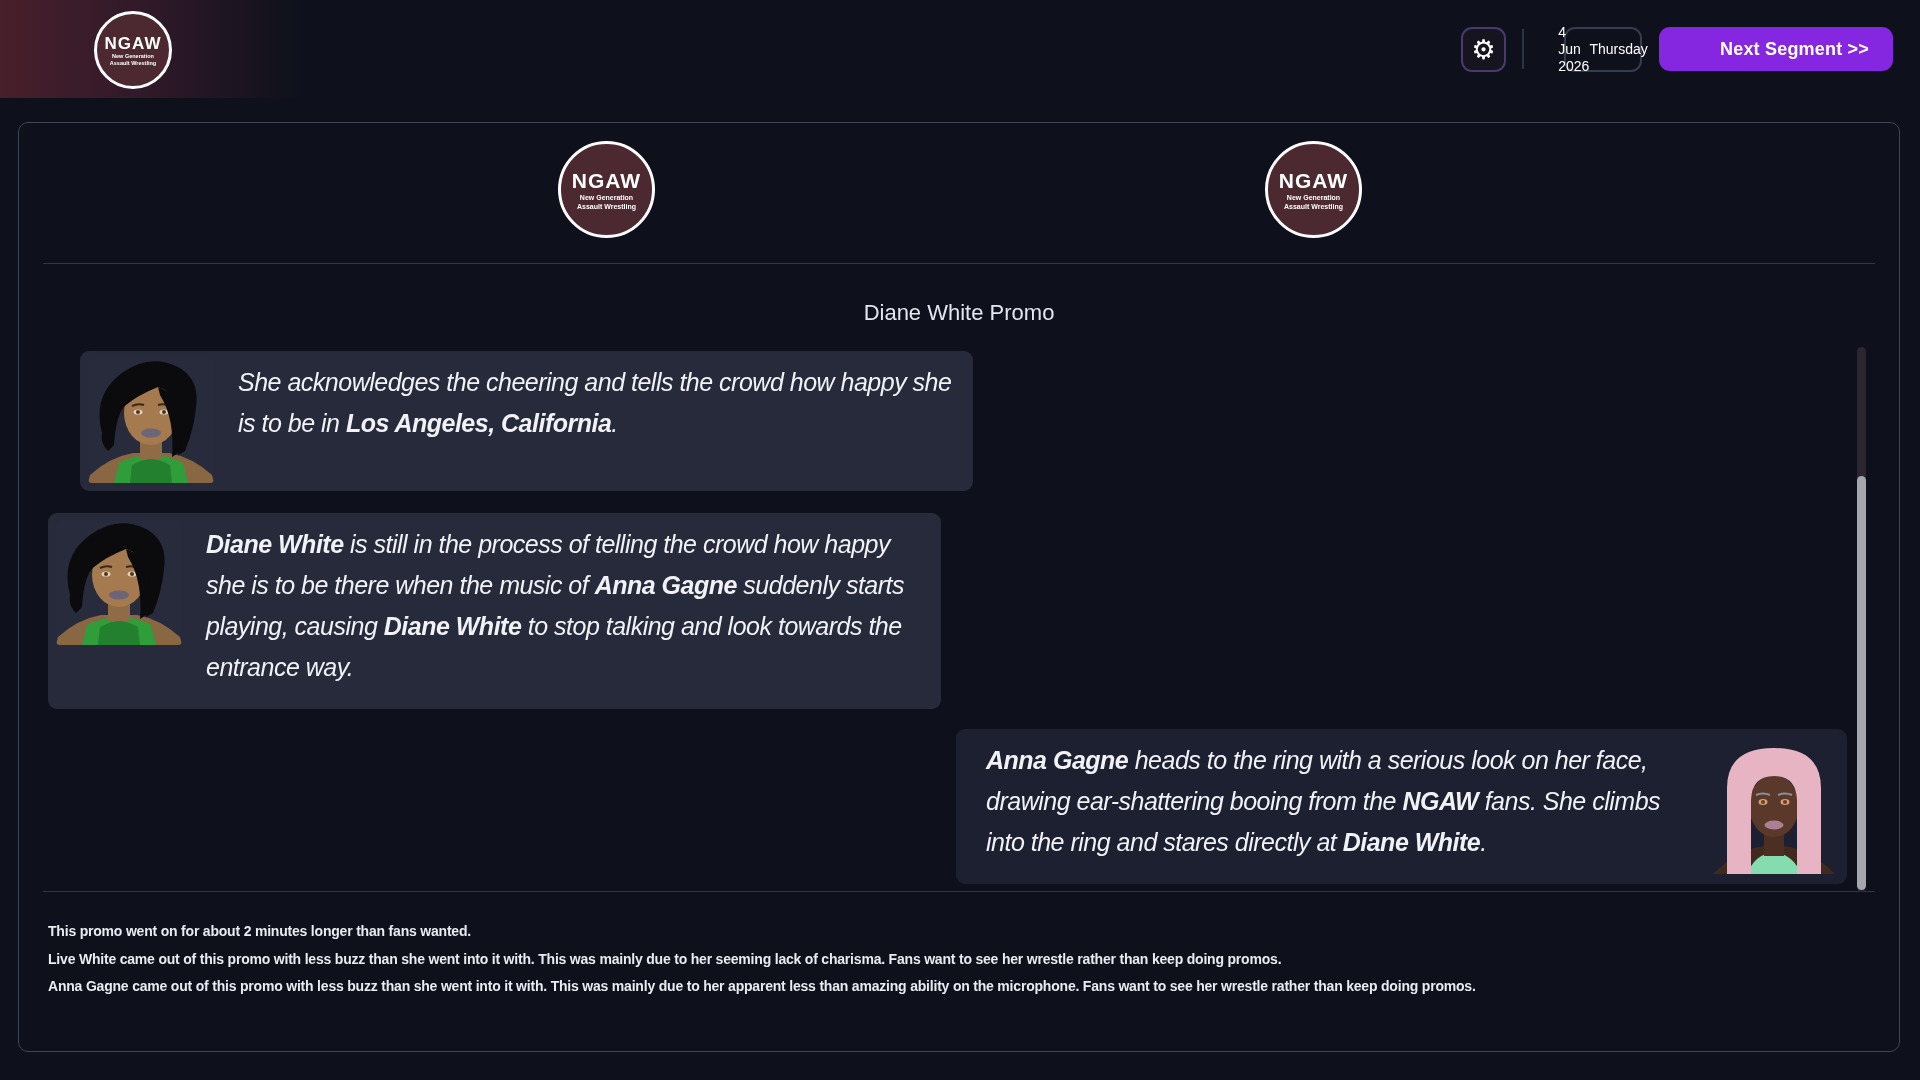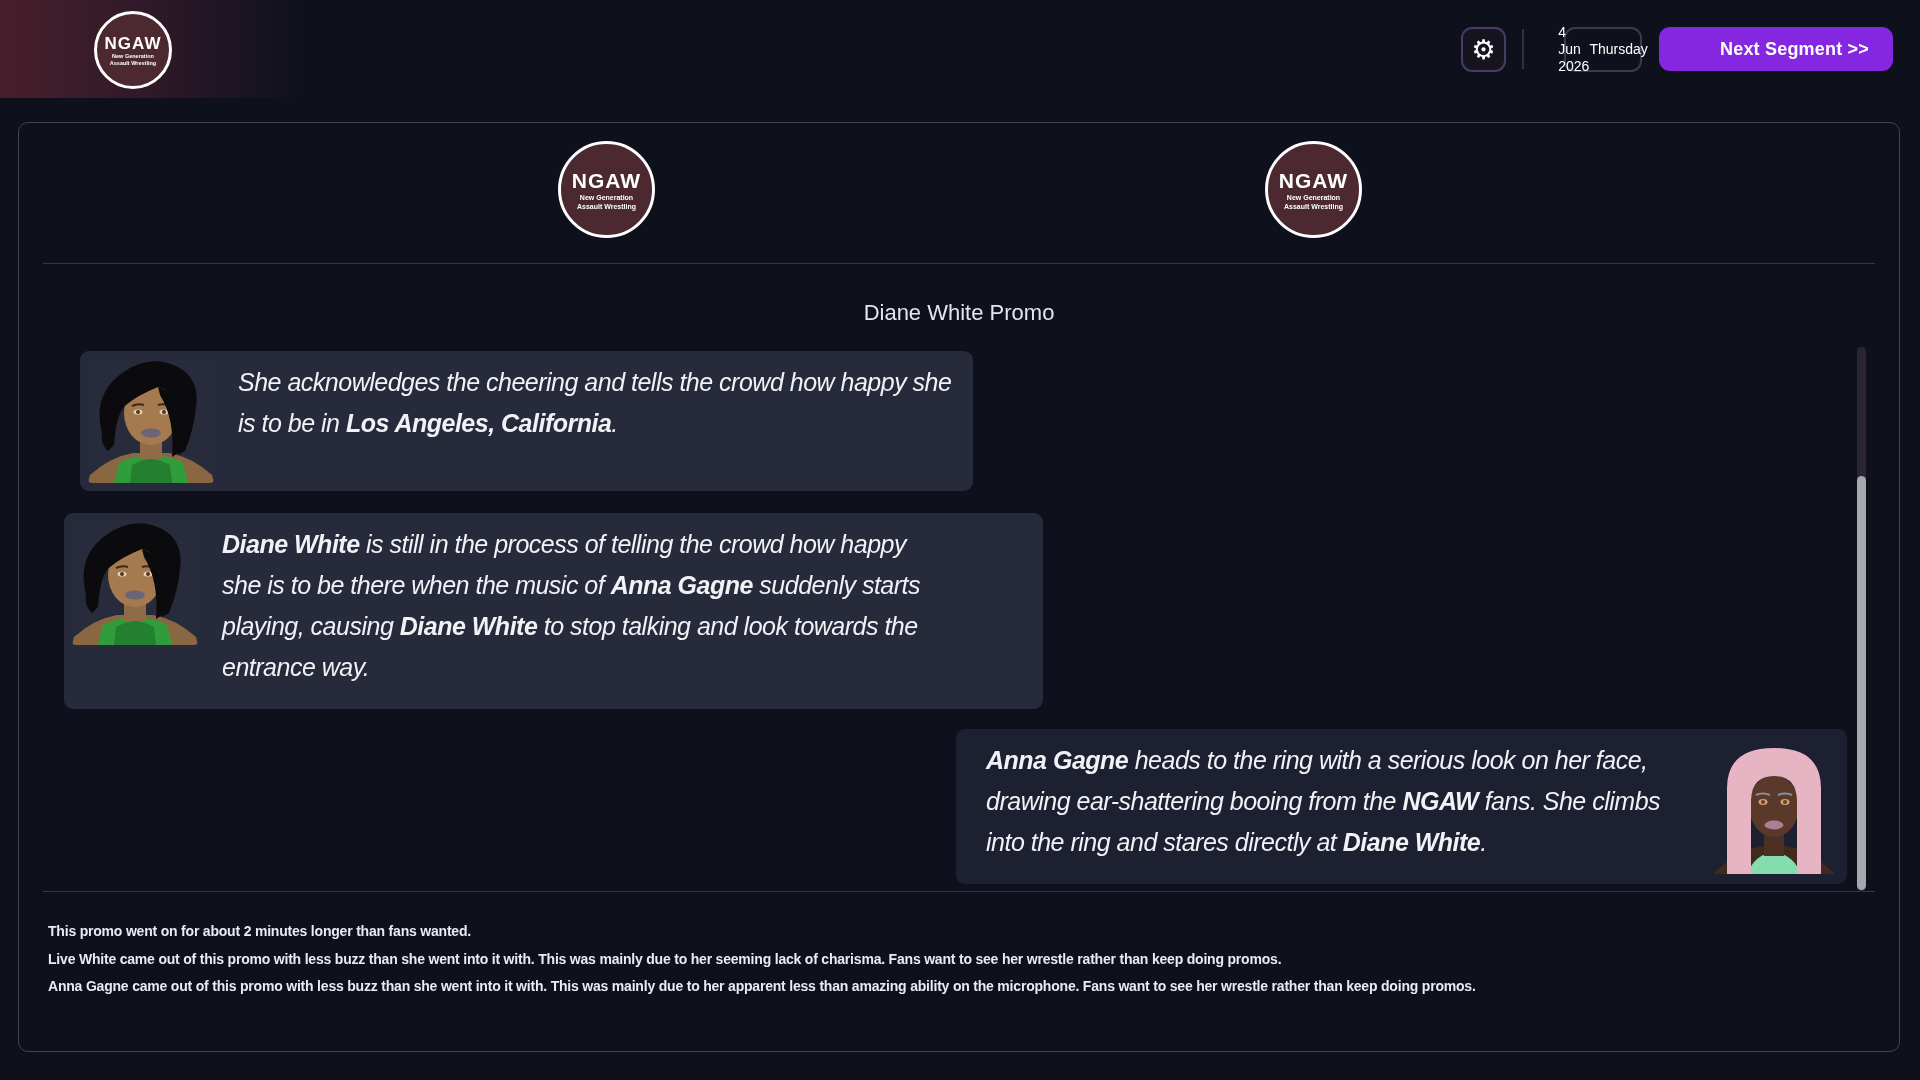--- a/index.html
+++ b/index.html
@@ -77,21 +77,21 @@
     margin-top:36px; height:24px;
   }
 
   .chat-area { position:relative; height:540px; margin-top:27px; }
   .msg {
     position:absolute; border-radius:9px; display:flex;
   }
   .msg-left  { background:#272a3b; }
   .msg-right { background:#1d2031; }
   .msg-1 { left:29px;  top:0;     width:893px; height:140px;margin-left:32px; }
-  .msg-2 { left:29px;  top:162px; width:979px; height:196px;margin-left:16px; }
+  .msg-2 { left:29px;  top:162px; width:893px; height:196px; }
   .msg-3 { left:937px; top:378px; width:891px; height:155px; }
   .avatar { flex:none; border-radius:4px; overflow:hidden; }
   .msg-1 .avatar, .msg-2 .avatar { width:126px; height:124px; margin:8px 0 0 8px; }
   .msg-3 .avatar { width:126px; height:136px; margin:9px 10px 0 0; }
   .msg-text {
     font-style:italic; font-size:25px; line-height:41px; letter-spacing:-0.5px;
     color:#f1f2f6; padding-top:11px;
   }
   .msg-1 .msg-text, .msg-2 .msg-text { margin-left:24px; width:725px; }
   .msg-3 .msg-text { margin-left:30px; width:680px; padding-top:11px; }

